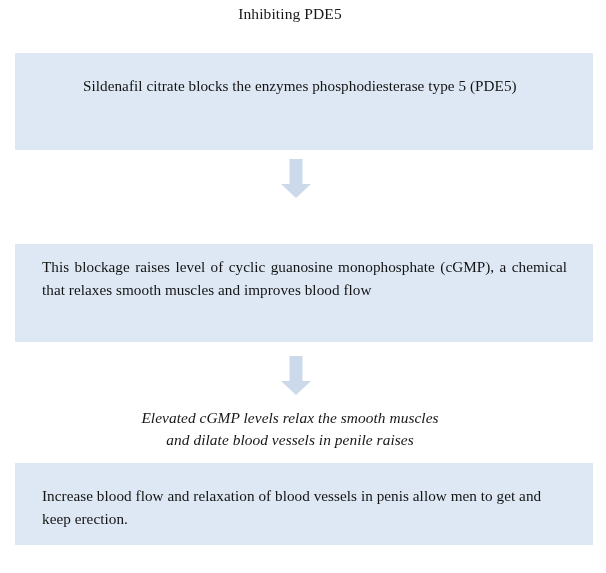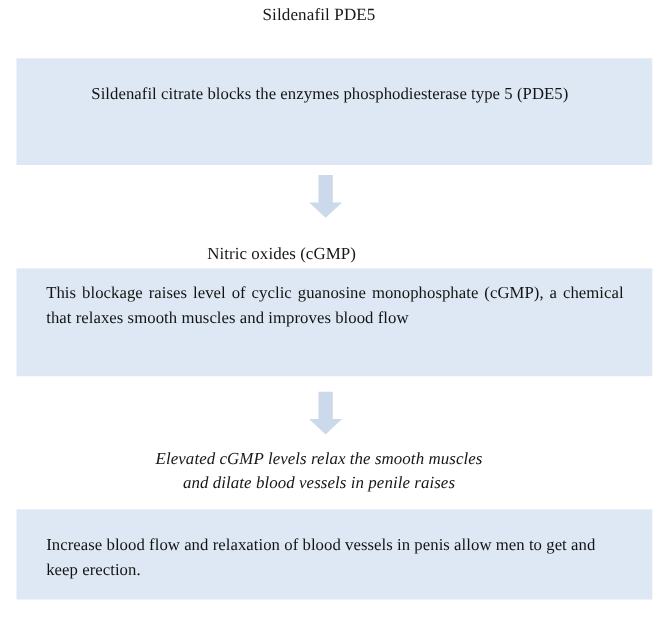--- a/index.html
+++ b/index.html
@@ -98,33 +98,32 @@
   }
   #arrow-1 { left: 274px; top: 159px; }
   #arrow-2 { left: 274px; top: 356px; }
   .flow-arrow svg { display: block; width: 44px; height: 40px; }
 </style>
 </head>
 <body>
 
 <div id="canvas" style="background: rgb(255, 255, 255);">
 
-  <div class="chart-title">Sildenafil PDE5</div>
+  <div class="chart-title">Inhibiting PDE5</div>
 
   <div class="flow-box" id="box-1" style="background: rgb(221, 232, 244);">
     <div class="box-text">Sildenafil citrate blocks the enzymes phosphodiesterase type 5 (PDE5)</div>
   </div>
 
   <div class="flow-arrow" id="arrow-1">
     <svg viewBox="0 0 44 40" xmlns="http://www.w3.org/2000/svg">
       <polygon points="15.5,0 28.5,0 28.5,25 37,25 22,39 7,25 15.5,25" fill="#ccd9ea"></polygon>
     </svg>
   </div>
 
-  <div class="connector-label" id="label-nitric">Nitric oxides (cGMP)</div>
 
   <div class="flow-box" id="box-2" style="background: rgb(221, 232, 244);">
     <div class="box-text">This blockage raises level of cyclic guanosine monophosphate (cGMP), a chemical that relaxes smooth muscles and improves blood flow</div>
   </div>
 
   <div class="flow-arrow" id="arrow-2">
     <svg viewBox="0 0 44 40" xmlns="http://www.w3.org/2000/svg">
       <polygon points="15.5,0 28.5,0 28.5,25 37,25 22,39 7,25 15.5,25" fill="#ccd9ea"></polygon>
     </svg>
   </div>

